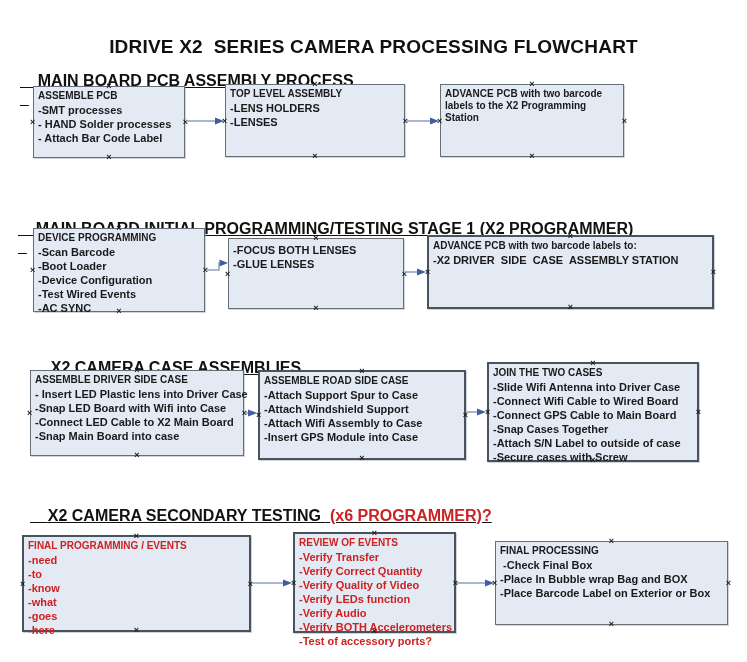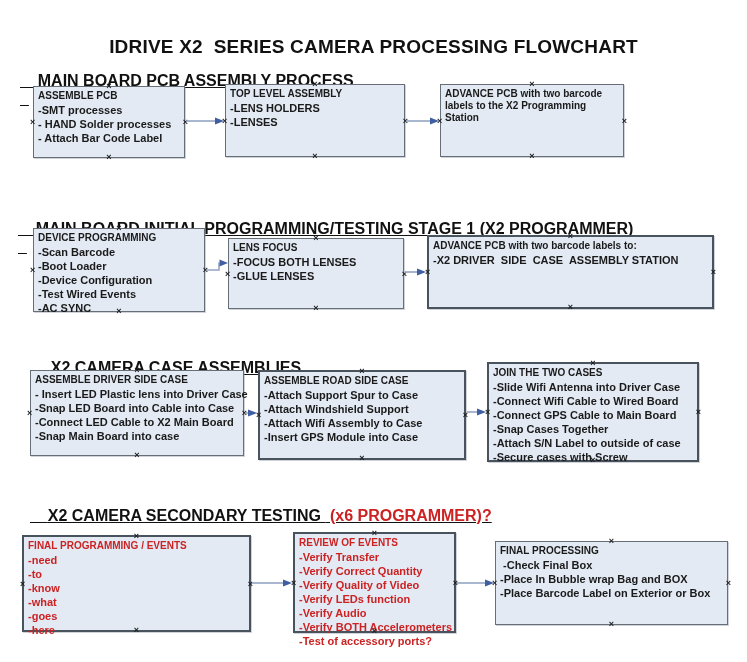--- a/index.html
+++ b/index.html
@@ -98,21 +98,20 @@
         <div class="box-item">-Device Configuration</div>
         <div class="box-item">-Test Wired Events</div>
         <div class="box-item">-AC SYNC</div>
       </div>
   <span class="cmark cmark-top">×</span>
       <span class="cmark cmark-right">×</span>
       <span class="cmark cmark-bottom">×</span>
       <span class="cmark cmark-left">×</span>
     </div>
   <div class="flow-box" style="left:228px;top:238px;width:176px;height:71px">
-    <div class="box-title">LENS FOCUS</div>
     <div class="box-items">
         <div class="box-item">-FOCUS BOTH LENSES</div>
         <div class="box-item">-GLUE LENSES</div>
       </div>
   <span class="cmark cmark-top">×</span>
       <span class="cmark cmark-right">×</span>
       <span class="cmark cmark-bottom">×</span>
       <span class="cmark cmark-left">×</span>
     </div>
   <div class="flow-box thick" style="left:427px;top:235px;width:287px;height:74px">
@@ -123,21 +122,21 @@
   <span class="cmark cmark-top">×</span>
       <span class="cmark cmark-right">×</span>
       <span class="cmark cmark-bottom">×</span>
       <span class="cmark cmark-left">×</span>
     </div>
 
   <div class="flow-box" style="left:30px;top:370px;width:214px;height:86px">
     <div class="box-title">ASSEMBLE DRIVER SIDE CASE</div>
     <div class="box-items">
         <div class="box-item">- Insert LED Plastic lens into Driver Case</div>
-        <div class="box-item">-Snap LED Board into Cable into Case</div>
+        <div class="box-item">-Snap LED Board with Wifi into Case</div>
         <div class="box-item">-Connect LED Cable to X2 Main Board</div>
         <div class="box-item">-Snap Main Board into case</div>
       </div>
   <span class="cmark cmark-top">×</span>
       <span class="cmark cmark-right">×</span>
       <span class="cmark cmark-bottom">×</span>
       <span class="cmark cmark-left">×</span>
     </div>
   <div class="flow-box thick" style="left:258px;top:370px;width:208px;height:90px">
     <div class="box-title">ASSEMBLE ROAD SIDE CASE</div>

